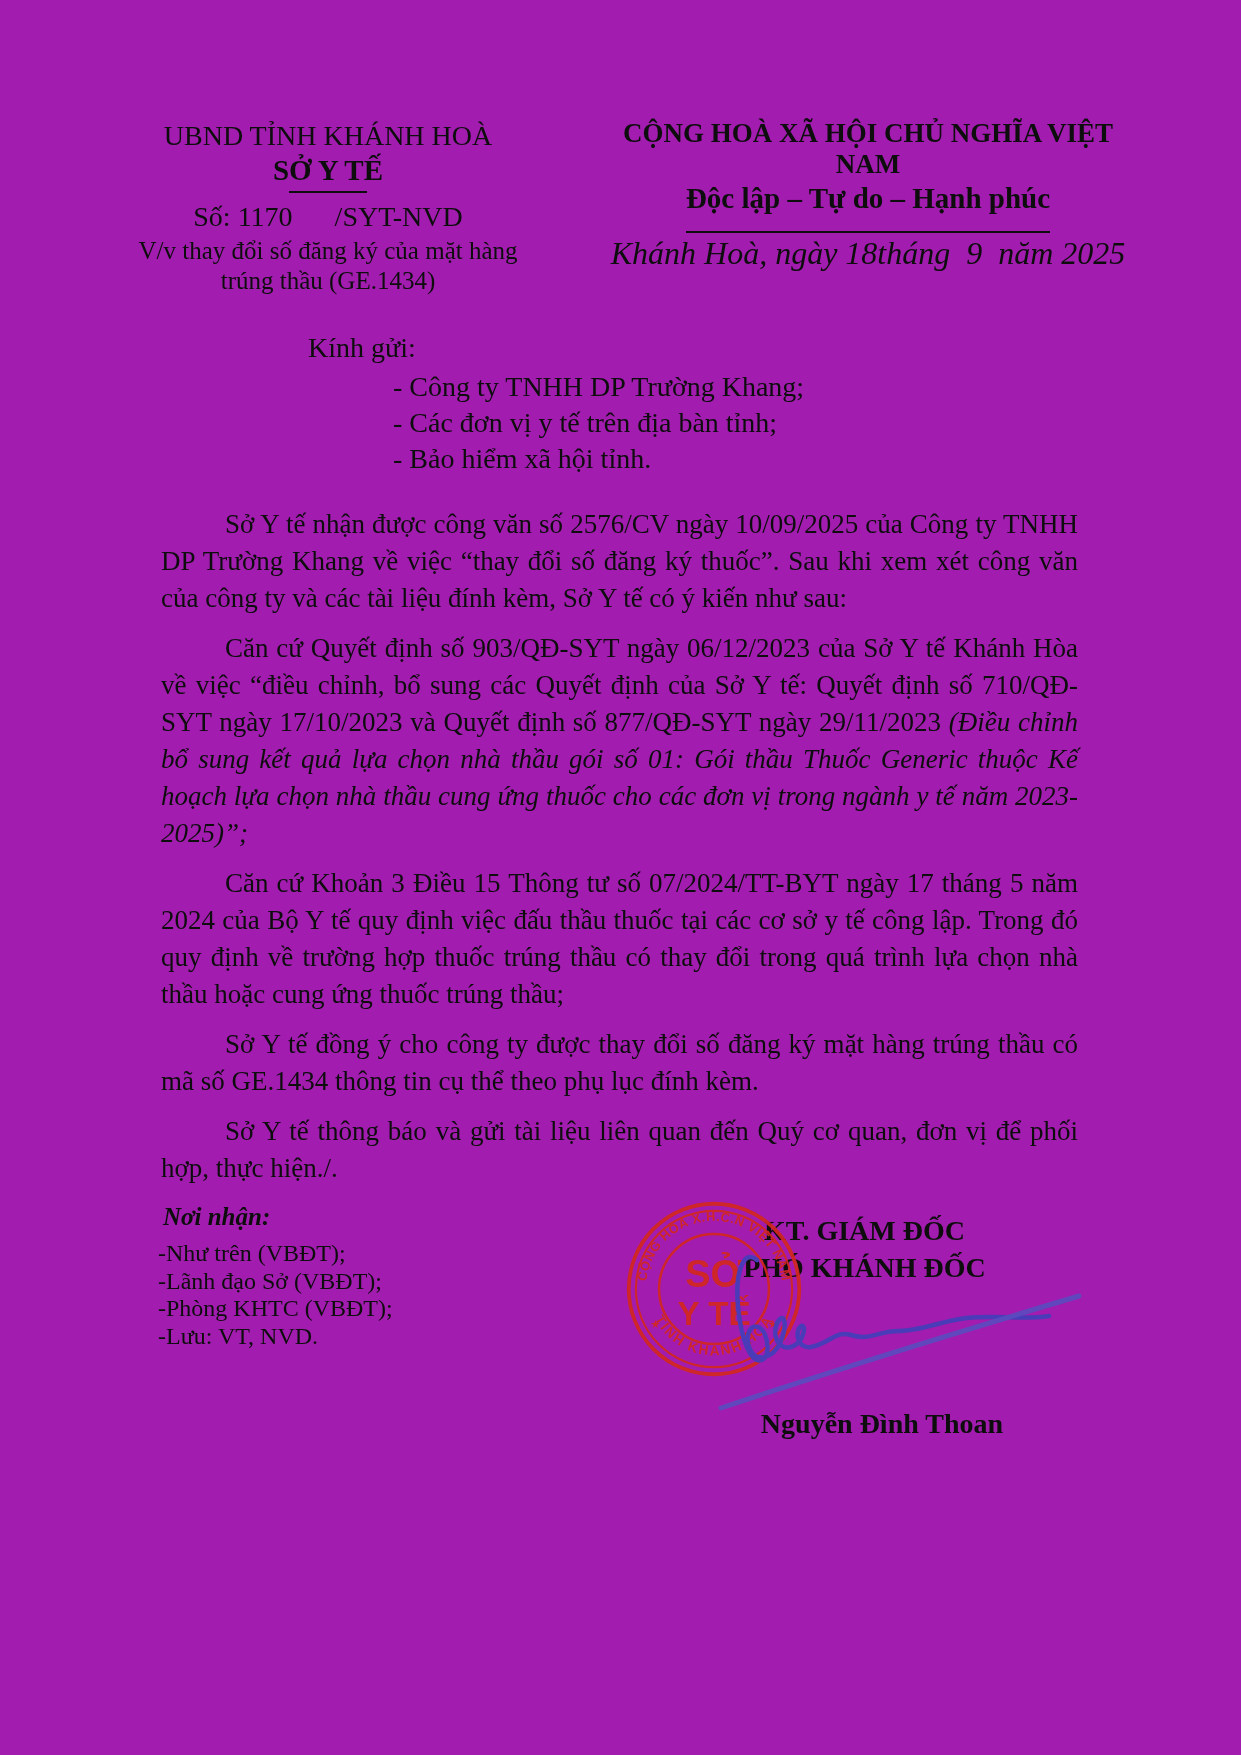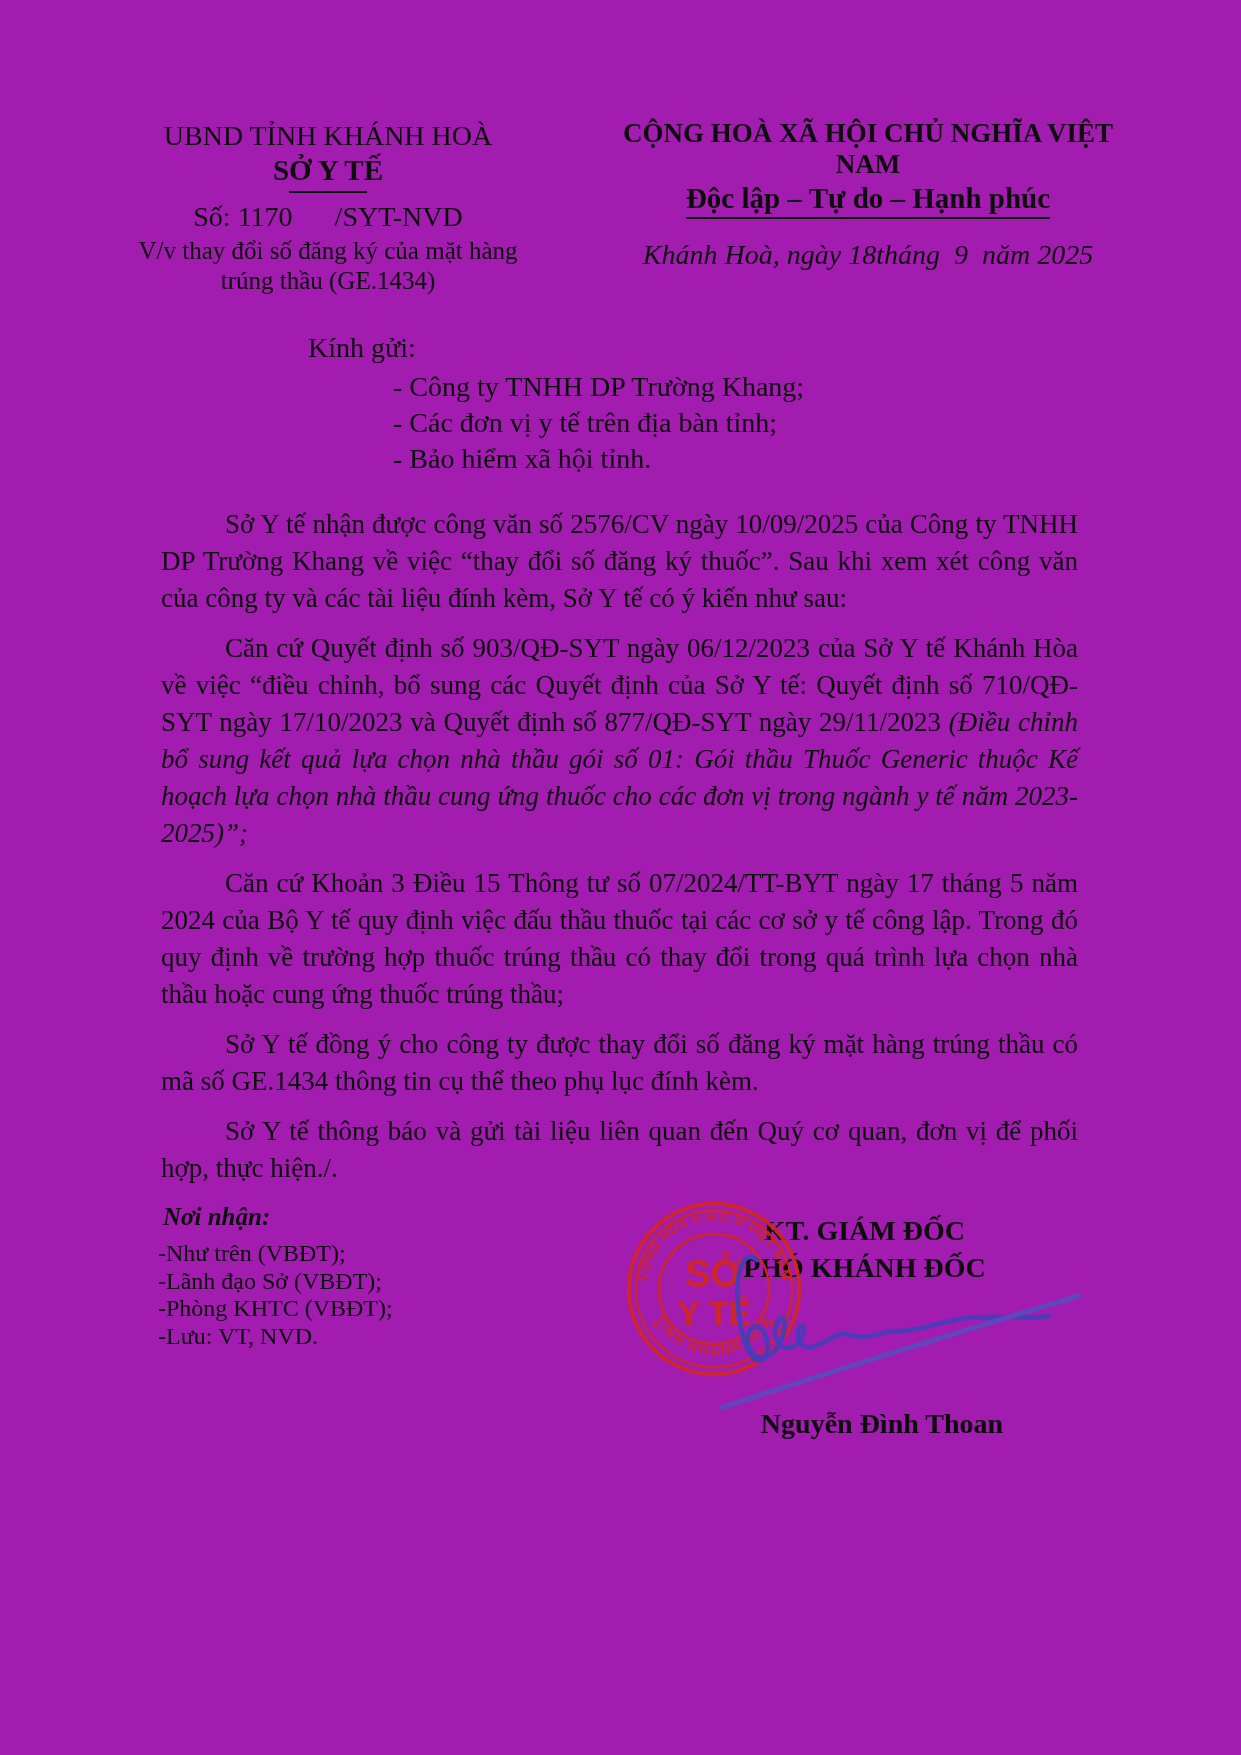--- a/index.html
+++ b/index.html
@@ -14,22 +14,22 @@
   
   .hdr-left{position:absolute;left:118px;top:120px;width:420px;text-align:center;}
   .hdr-left .l1{font-size:28px;}
   .hdr-left .l2{font-size:29px;font-weight:bold;margin-top:2px;}
   .hdr-left .rule{width:78px;border-bottom:2px solid #0d0d0d;margin:4px auto 8px;}
   .hdr-left .num{font-size:28px;white-space:pre;}
   .hdr-left .subj{font-size:25px;line-height:30px;margin-top:3px;}
   .hdr-right{position:absolute;left:588px;top:118px;width:560px;text-align:center;}
   .hdr-right .l1{font-size:27px;font-weight:bold;}
   .hdr-right .l2{font-size:29px;font-weight:bold;margin-top:2px;}
-  .hdr-right .l2 span{display:inline-block;border-bottom:2px solid #0d0d0d;padding-bottom:2px;}
-  .hdr-right .date{font-size:28px;font-style:italic;margin-top:20px;white-space:pre;}
+  .hdr-right .l2 span{display:inline-block;border-bottom:2px solid #0d0d0d;padding-bottom:16px;}
+  .hdr-right .date{font-size:32px;font-style:italic;margin-top:2px;white-space:pre;}
   
   .kinhgui{position:absolute;left:308px;top:332px;font-size:28px;}
   .recips{position:absolute;left:393px;top:369px;font-size:28px;line-height:36px;}
   
   .content{
     position:absolute;left:161px;top:506px;width:917px;
     font-size:27px;line-height:37px;text-align:justify;
   }
   .content p{margin:0 0 13px 0;text-indent:64px;}
   .content .it{font-style:italic;}

